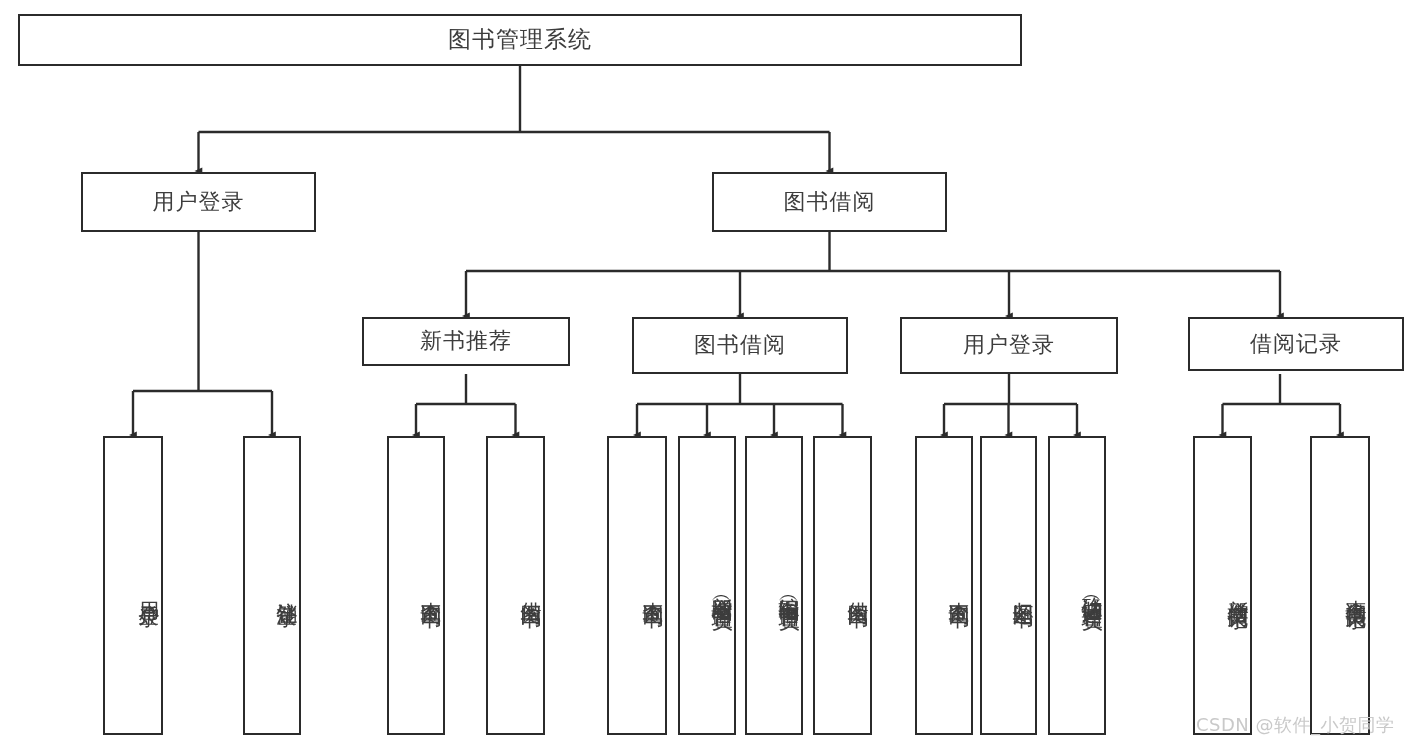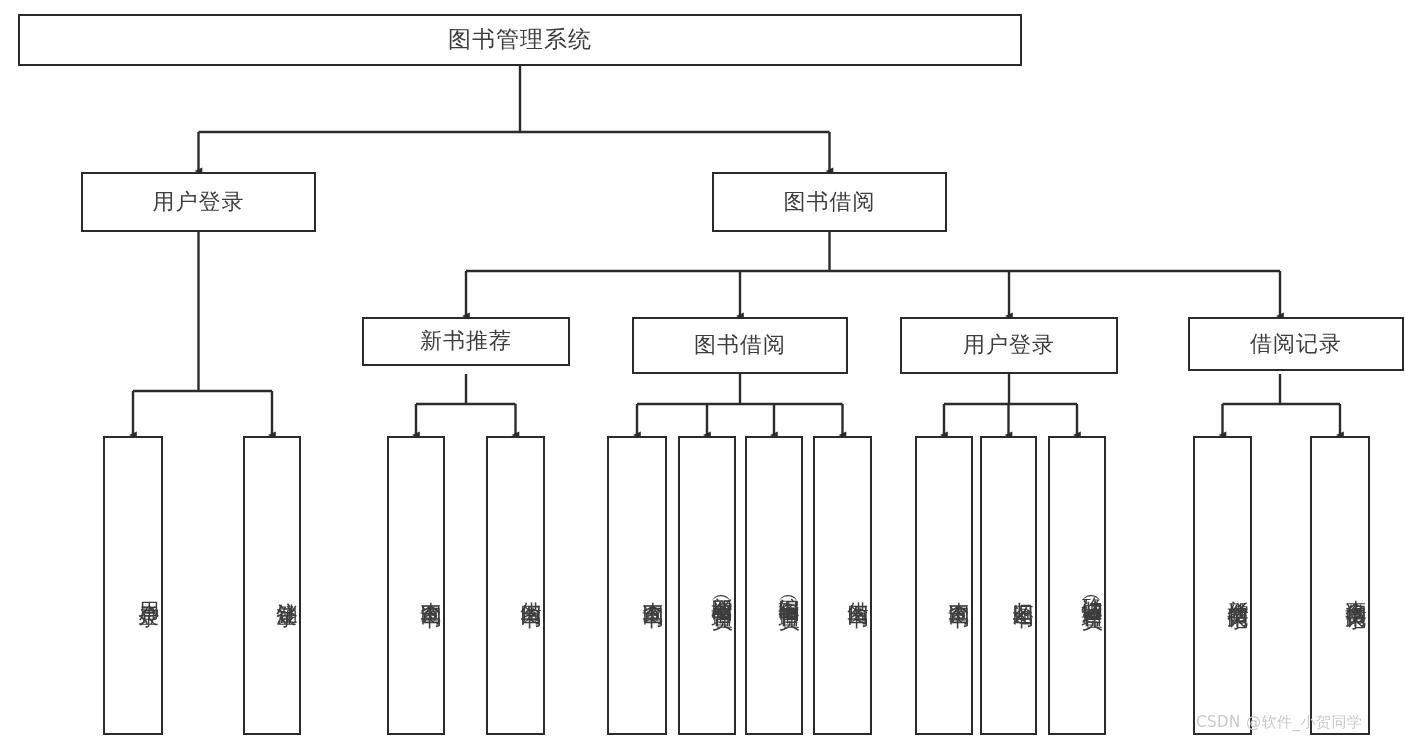--- a/index.html
+++ b/index.html
@@ -57,21 +57,21 @@
     writing-mode: vertical-rl;
     text-orientation: upright;
     display: block;
   }
   .node.root {
     font-size: 23px;
   }
   .watermark {
     position: absolute;
     color: #c9c9c9;
-    font-size: 15px;
+    font-size: 18px;
     letter-spacing: 0.5px;
     white-space: nowrap;
     z-index: 3;
     user-select: none;
   }
 </style>
 </head>
 <body>
 
 <div id="canvas">

